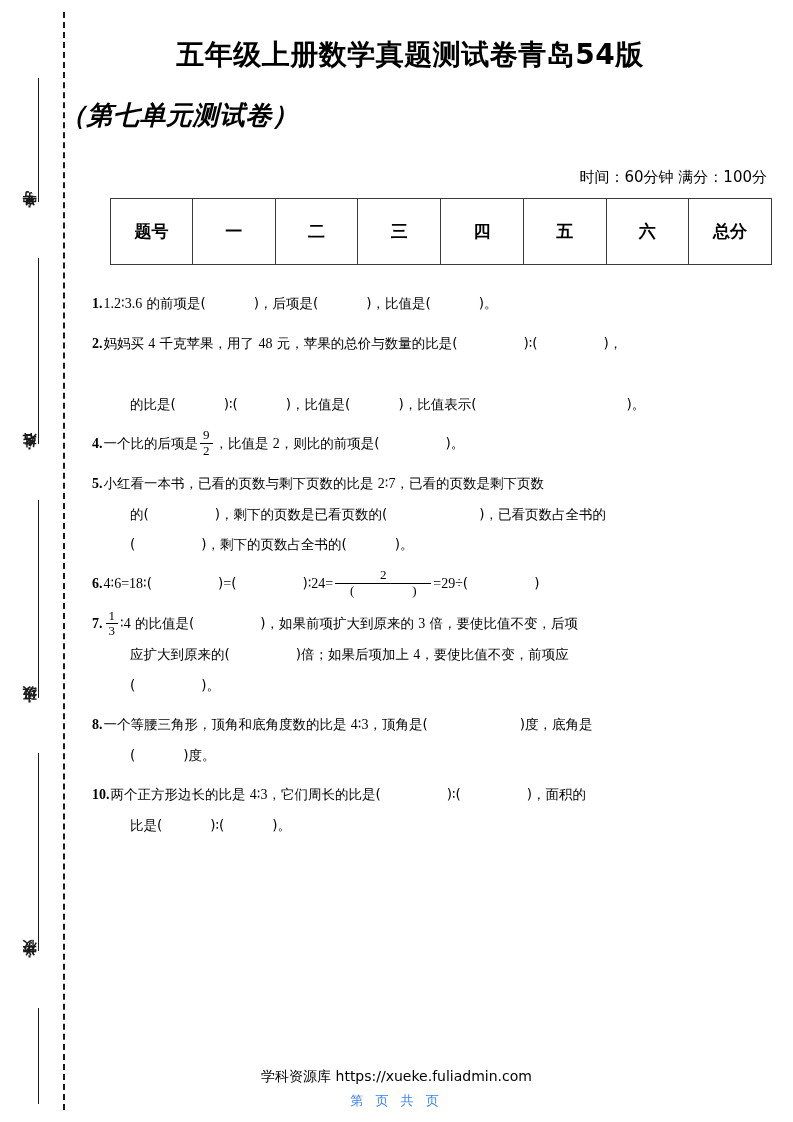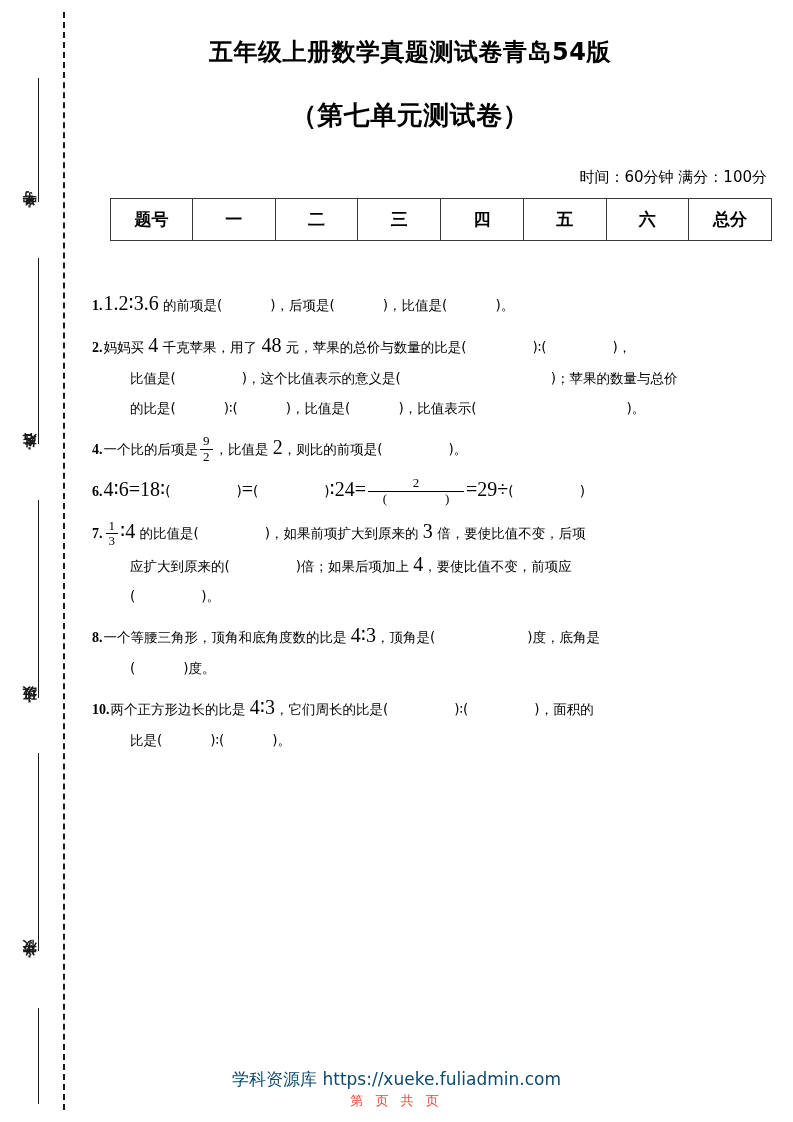--- a/index.html
+++ b/index.html
@@ -59,35 +59,36 @@
 
   
   .title-main {
     position: absolute;
     left: 60px;
     top: 36px;
     width: 700px;
     text-align: center;
     font-family: "DejaVu Sans", "Liberation Sans", sans-serif;
     font-weight: bold;
-    font-size: 24px;
+    font-size: 28px;
     letter-spacing: 0.5px;
     white-space: nowrap;
   }
   .title-sub {
     position: absolute;
     left: 60px;
     top: 98px;
     width: 700px;
-    text-align: center;
+    text-align: left;
     font-family: "DejaVu Sans", "Liberation Sans", sans-serif;
     font-weight: bold;
     font-size: 26px;
     letter-spacing: 0.5px;
     white-space: nowrap;
+    font-style: italic;
   }
 
   .exam-meta {
     position: absolute;
     right: 26px;
     top: 168px;
     font-family: "DejaVu Sans", "Liberation Sans", sans-serif;
     font-size: 15px;
     white-space: nowrap;
   }
@@ -102,21 +103,21 @@
     table-layout: fixed;
   }
   .score-table td {
     border: 1.3px solid #3a3a3a;
     height: 30px;
     text-align: center;
     vertical-align: middle;
     font-family: "DejaVu Sans", "Liberation Sans", sans-serif;
     font-weight: bold;
     font-size: 17px;
-    padding: 4px;
+    padding: 16px;
   }
   .score-table tr:last-child td { height: 33px; }
   .score-table col.c-head { width: 82px; }
 
   
   .content {
     position: absolute;
     left: 78px;
     top: 288px;
     width: 700px;
@@ -142,21 +143,21 @@
     line-height: 30px;
   }
   .q .num {
     font-family: "Liberation Serif", "DejaVu Serif", serif;
     font-weight: bold;
     font-size: 14px;
     margin-right: 1px;
   }
   .q .mn {
     font-family: "Liberation Serif", "DejaVu Serif", serif;
-    font-size: 20px;
+    font-size: 14px;
     font-style: normal;
   }
   .q .mi {
     font-family: "Liberation Serif", "DejaVu Serif", serif;
     font-size: 14px;
     font-style: italic;
   }
   .blank-s  { display:inline-block; width: 48px; }
   .blank-m  { display:inline-block; width: 66px; }
   .blank-l  { display:inline-block; width: 92px; }
@@ -194,33 +195,33 @@
   .indent { padding-left: 38px; }
 
   
   .watermark {
     position: absolute;
     left: 0;
     top: 1068px;
     width: 793px;
     text-align: center;
     font-family: "DejaVu Sans", "Liberation Sans", sans-serif;
-    font-size: 17px;
-    color: #0c4a6e;
+    font-size: 14px;
+    color: #000000;
     white-space: nowrap;
   }
   .pagefoot {
     position: absolute;
     left: 0;
     top: 1092px;
     width: 793px;
     text-align: center;
     font-family: "DejaVu Sans", "Liberation Sans", sans-serif;
     font-size: 13px;
-    color: #ef4444;
+    color: #3b82f6;
     letter-spacing: 4px;
   }
 </style>
 </head>
 <body>
 
 <div class="margin-dashed"></div>
 <div class="margin-seg seg-a"></div>
 <div class="margin-seg seg-b"></div>
 <div class="margin-seg seg-c"></div>
@@ -263,29 +264,34 @@
 
 <div class="content">
 
 
   <div class="q">
     <span class="num">1.</span><span class="mn">1.2∶3.6</span> 的前项是(<span class="blank-s"></span>)，后项是(<span class="blank-s"></span>)，比值是(<span class="blank-s"></span>)。
   </div>
 
   <div class="q">
     <span class="num">2.</span>妈妈买 <span class="mn">4</span> 千克苹果，用了 <span class="mn">48</span> 元，苹果的总价与数量的比是(<span class="blank-m"></span>)∶(<span class="blank-m"></span>)，<br>
-    <span class="indent">比值是(<span class="blank-m"></span>)，这个比值表示的意义是(<span class="blank-xl"></span>)；苹果的数量与总价</span><br>
+    <br>
     <span class="indent">的比是(<span class="blank-s"></span>)∶(<span class="blank-s"></span>)，比值是(<span class="blank-s"></span>)，比值表示(<span class="blank-xl"></span>)。</span>
   </div>
 
 
   <div class="q">
     <span class="num">4.</span>一个比的后项是<span class="frac"><span class="top">9</span><span class="bot">2</span></span>，比值是 <span class="mn">2</span>，则比的前项是(<span class="blank-m"></span>)。
   </div>
 
+  <div class="q">
+    <span class="num">5.</span>小红看一本书，已看的页数与剩下页数的比是 <span class="mn">2∶7</span>，已看的页数是剩下页数<br>
+    <span class="indent">的(<span class="blank-m"></span>)，剩下的页数是已看页数的(<span class="blank-l"></span>)，已看页数占全书的</span><br>
+    <span class="indent">(<span class="blank-m"></span>)，剩下的页数占全书的(<span class="blank-s"></span>)。</span>
+  </div>
 
   <div class="q">
     <span class="num">6.</span><span class="mn">4∶6=18∶</span>(<span class="blank-m"></span>)<span class="mn">=</span>(<span class="blank-m"></span>)<span class="mn">∶24=</span><span class="frac-wide"><span class="top">2</span><span class="bot">(<span class="gap"></span>)</span></span><span class="mn">=29÷</span>(<span class="blank-m"></span>)
   </div>
 
   <div class="q">
     <span class="num">7.</span><span class="frac"><span class="top">1</span><span class="bot">3</span></span><span class="mn">∶4</span> 的比值是(<span class="blank-m"></span>)，如果前项扩大到原来的 <span class="mn">3</span> 倍，要使比值不变，后项<br>
     <span class="indent">应扩大到原来的(<span class="blank-m"></span>)倍；如果后项加上 <span class="mn">4</span>，要使比值不变，前项应</span><br>
     <span class="indent">(<span class="blank-m"></span>)。</span>
   </div>

